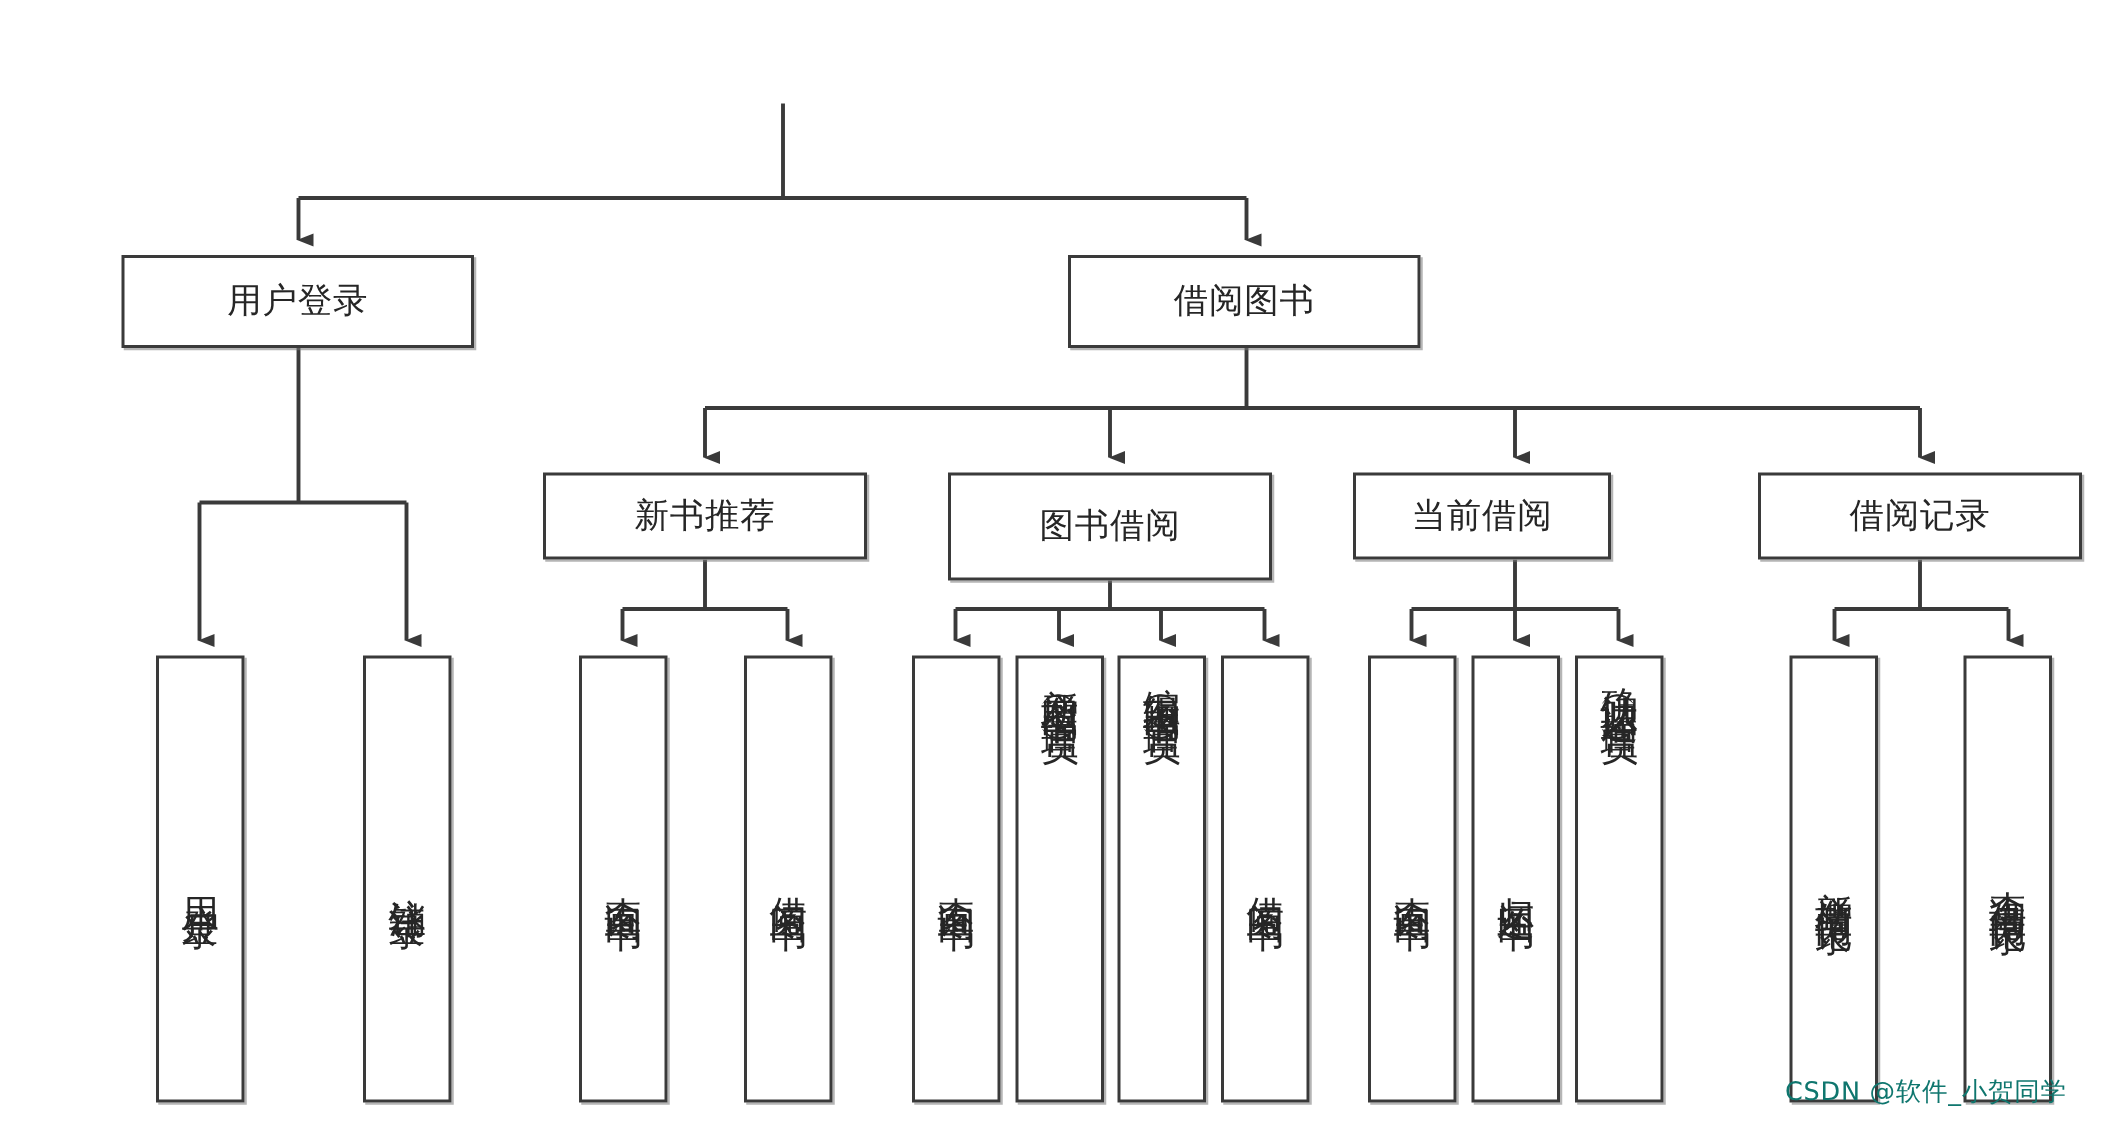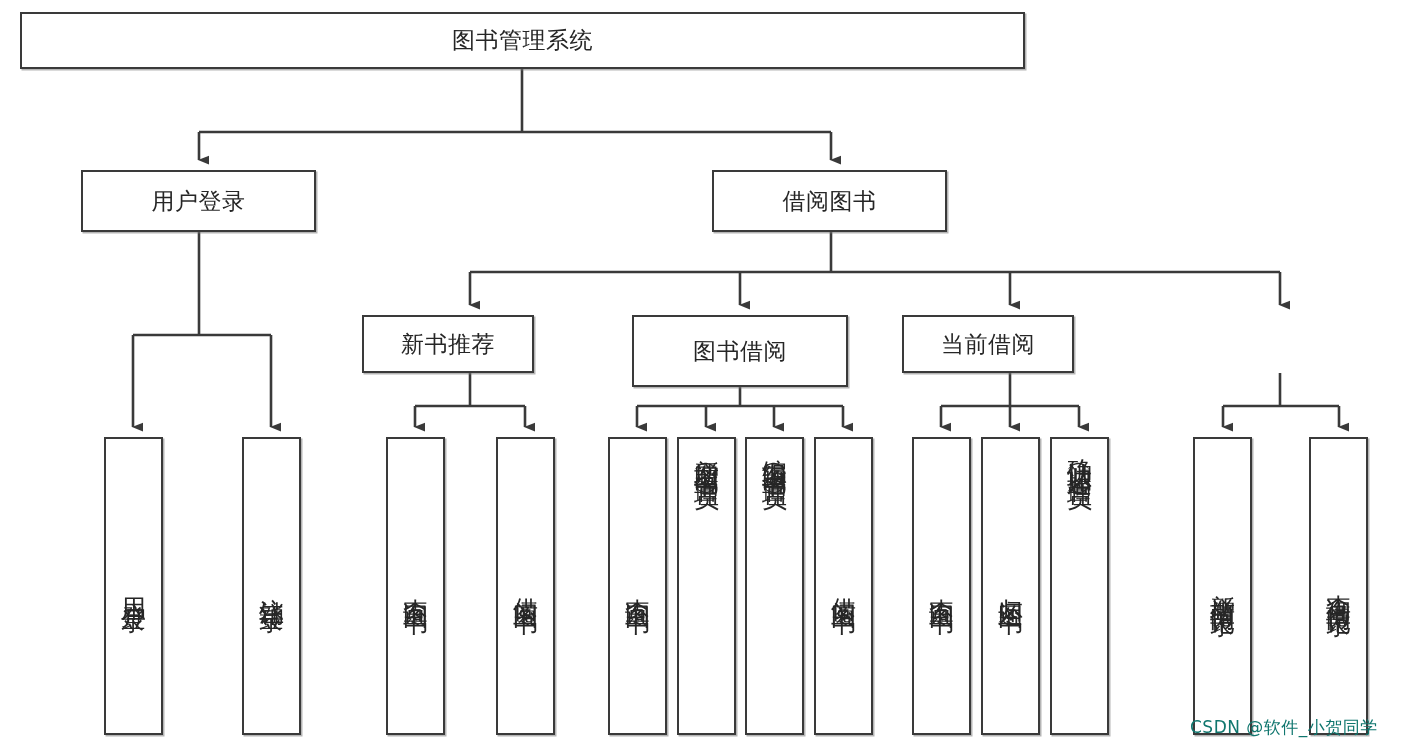--- a/index.html
+++ b/index.html
@@ -115,39 +115,39 @@
       <path d="M1010,406 L1010,427" marker-end="url(#arrowhead)"></path>
       <path d="M1079,406 L1079,427" marker-end="url(#arrowhead)"></path>
 
       <path d="M1280,373 L1280,406"></path>
       <path d="M1223,406 L1339,406"></path>
       <path d="M1223,406 L1223,427" marker-end="url(#arrowhead)"></path>
       <path d="M1339,406 L1339,427" marker-end="url(#arrowhead)"></path>
     </g>
   </svg>
 
-  <div class="node horizontal" style="left:20px; top:12px; width:1005px; height:57px;">
-    <span class="node-label">图书管理系统</span>
-  </div>
 
   <div class="node horizontal" style="left:81px; top:170px; width:235px; height:62px;">
     <span class="node-label">用户登录</span>
   </div>
   <div class="node horizontal" style="left:712px; top:170px; width:235px; height:62px;">
     <span class="node-label">借阅图书</span>
   </div>
 
-  <div class="node horizontal" style="left:362px; top:315px; width:172px; height:58px;">
+  <div class="node horizontal" style="left:362px; top:315px; width:216px; height:58px;">
     <span class="node-label">新书推荐</span>
   </div>
   <div class="node horizontal" style="left:632px; top:315px; width:216px; height:72px;">
     <span class="node-label">图书借阅</span>
   </div>
   <div class="node horizontal" style="left:902px; top:315px; width:172px; height:58px;">
     <span class="node-label">当前借阅</span>
+  </div>
+  <div class="node horizontal" style="left:1172px; top:315px; width:216px; height:58px;">
+    <span class="node-label">借阅记录</span>
   </div>
 
   <div class="node vertical centered" style="left:104px; top:437px; width:59px; height:298px;">
     <span class="node-label">用户登录</span>
   </div>
   <div class="node vertical centered" style="left:242px; top:437px; width:59px; height:298px;">
     <span class="node-label">注销登录</span>
   </div>
 
   <div class="node vertical centered" style="left:386px; top:437px; width:59px; height:298px;">

